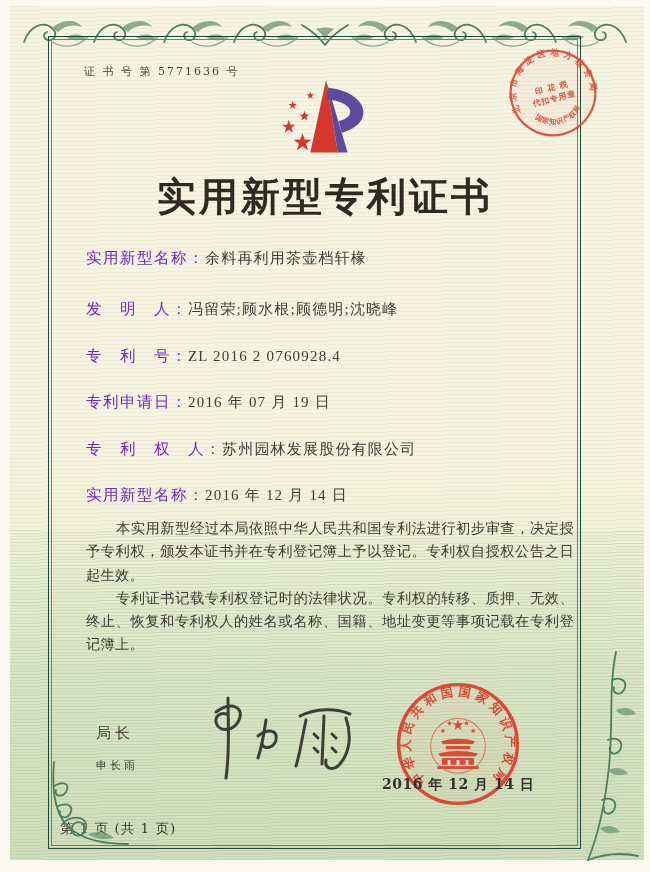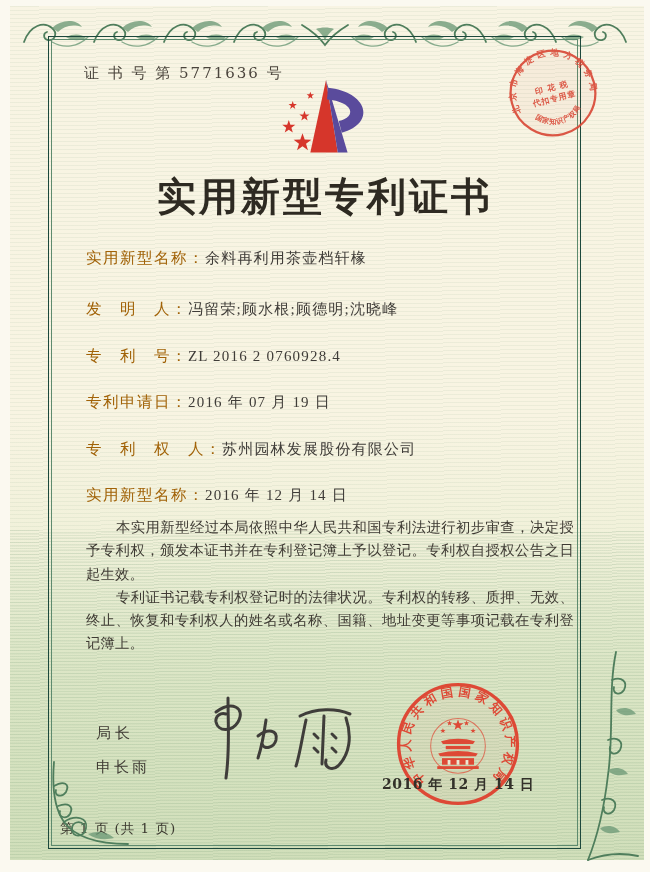--- a/index.html
+++ b/index.html
@@ -23,42 +23,42 @@
       repeating-linear-gradient(179deg, rgba(108,150,112,0.14) 0 1px, transparent 1px 3px),
       linear-gradient(180deg, rgba(198,216,172,0) 0%, rgba(198,216,172,0.35) 40%, rgba(188,210,162,0.45) 100%);
   }
   .frame{
     position:absolute;left:48px;top:36px;width:531px;height:811px;
     border:1.5px solid #1c483c;
   }
   .frame-inner{position:absolute;inset:2px;border:1px solid #5d8a6e;}
   .cert-no{
     position:absolute;left:84px;top:64px;
-    font-size:15px;letter-spacing:2px;color:#4a443c;
+    font-size:11px;letter-spacing:2px;color:#4a443c;
   }
   .logo{position:absolute;left:252px;top:74px;width:150px;height:98px;}
   .tax-stamp{
     position:absolute;left:506px;top:46px;width:94px;height:94px;
     transform:rotate(-14deg);opacity:0.92;z-index:4;
   }
   .title{
     position:absolute;left:58px;top:170px;width:534px;margin:0;
     text-align:center;font-size:39px;font-weight:bold;letter-spacing:3px;color:#2e2a22;
   }
   .field{position:absolute;left:86px;width:480px;white-space:nowrap;}
-  .field .lbl{font-size:15.5px;letter-spacing:1.5px;color:#a16207;}
+  .field .lbl{font-size:15.5px;letter-spacing:1.5px;color:#6d28d9;}
   .field .val{font-size:15px;letter-spacing:1.2px;color:#3f3c38;font-family:Liberation Serif, serif;}
   .body-text{
     position:absolute;left:86px;top:517px;width:488px;
     font-size:14.3px;line-height:23.3px;letter-spacing:0.2px;
     text-align:justify;color:#3e3a33;
   }
-  .body-text p{margin:0;text-indent:2.1em;font-family:Liberation Mono, monospace;}
+  .body-text p{margin:0;text-indent:2.1em;}
   .director-title{position:absolute;left:96px;top:724px;font-size:15px;letter-spacing:4px;color:#3e3a33;font-family:Liberation Mono, monospace;}
-  .director-name{position:absolute;left:96px;top:758px;font-size:15px;letter-spacing:3px;color:#3e3a33;}
+  .director-name{position:absolute;left:96px;top:758px;font-size:11px;letter-spacing:3px;color:#3e3a33;}
   .signature{position:absolute;left:188px;top:686px;width:172px;height:98px;}
   .official-seal{position:absolute;left:392px;top:678px;width:132px;height:132px;opacity:0.93;z-index:3;}
   .seal-date{
     position:absolute;left:382px;top:776px;width:170px;z-index:5;
     font-size:14px;font-weight:bold;letter-spacing:0.5px;color:#33312a;
   }
   .footer{
     position:absolute;left:60px;top:820px;width:530px;text-align:left;
     font-size:13.5px;letter-spacing:1px;color:#3c3a30;
   }

